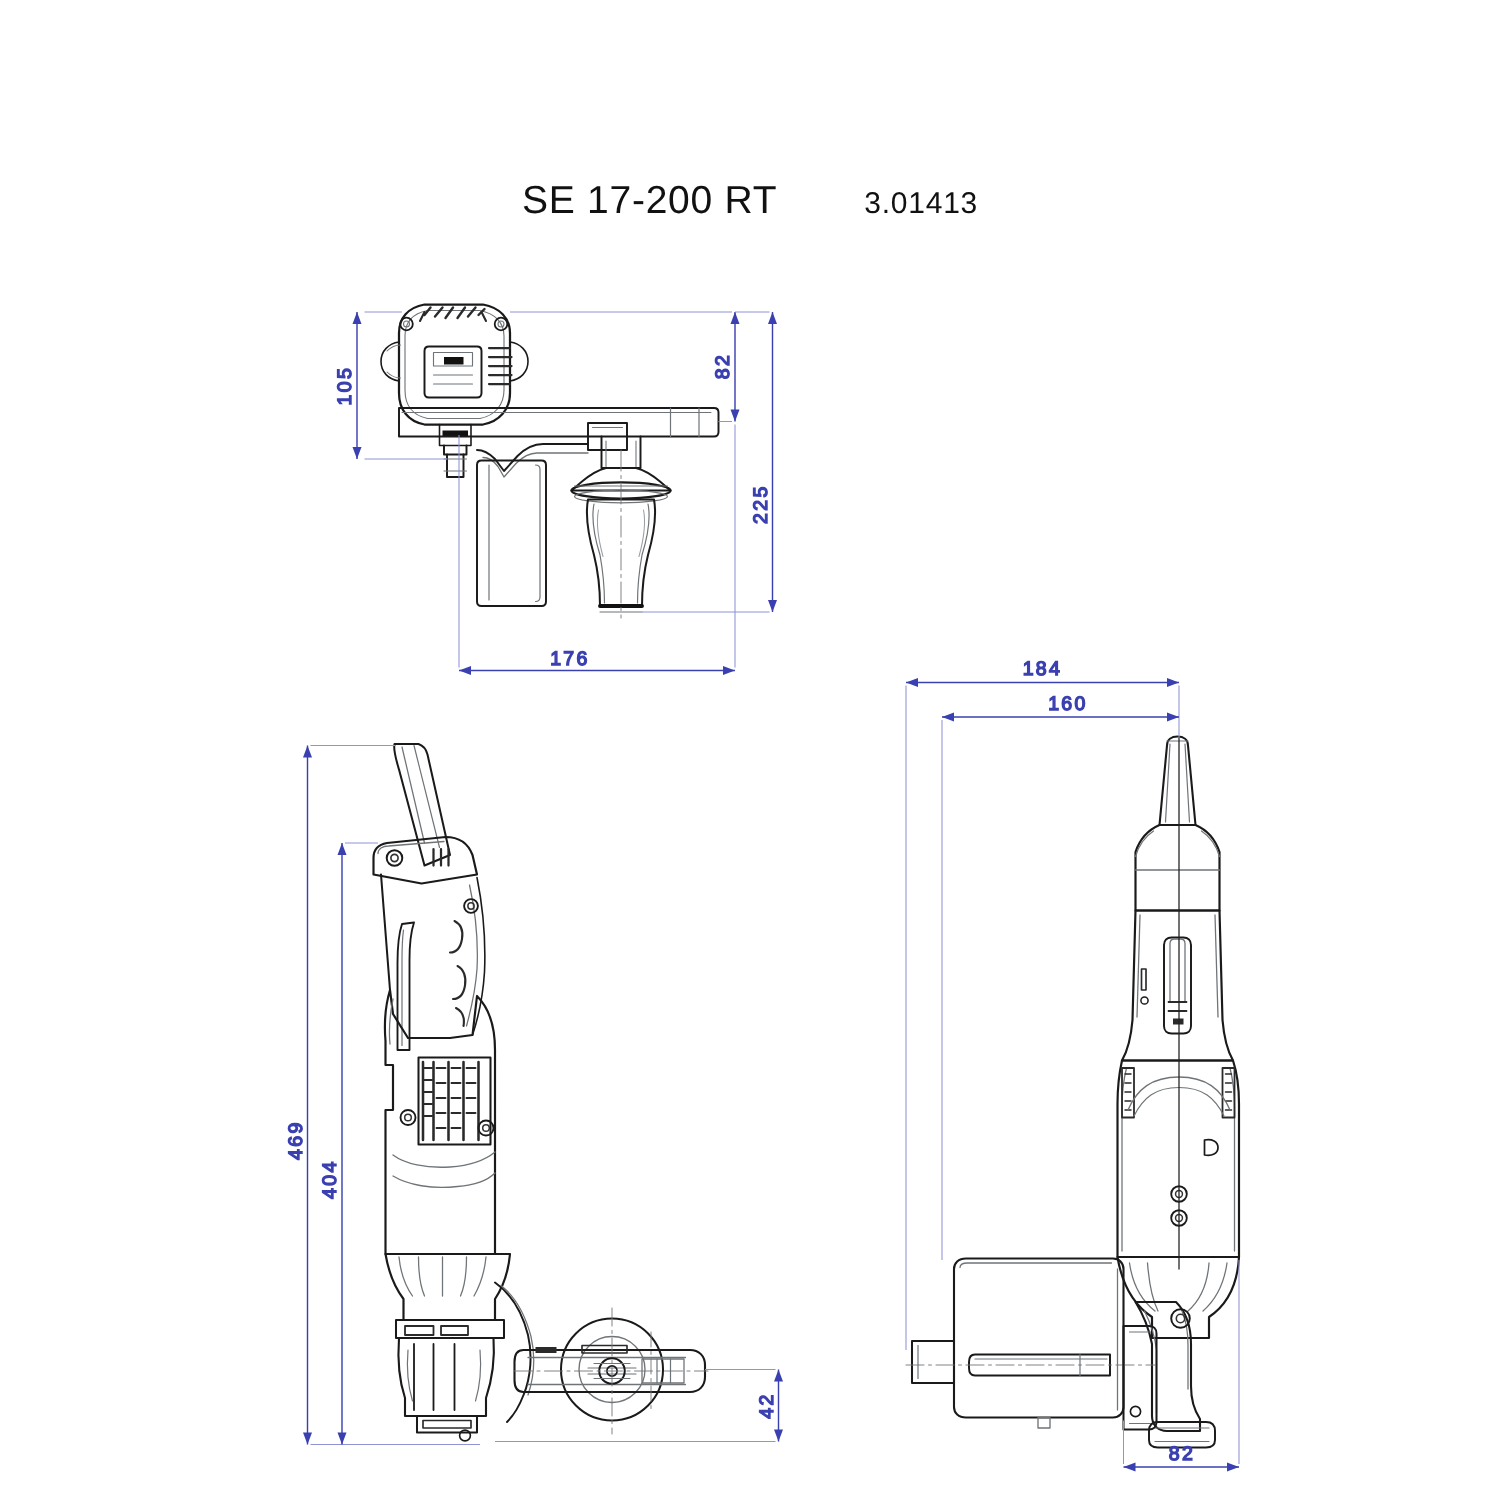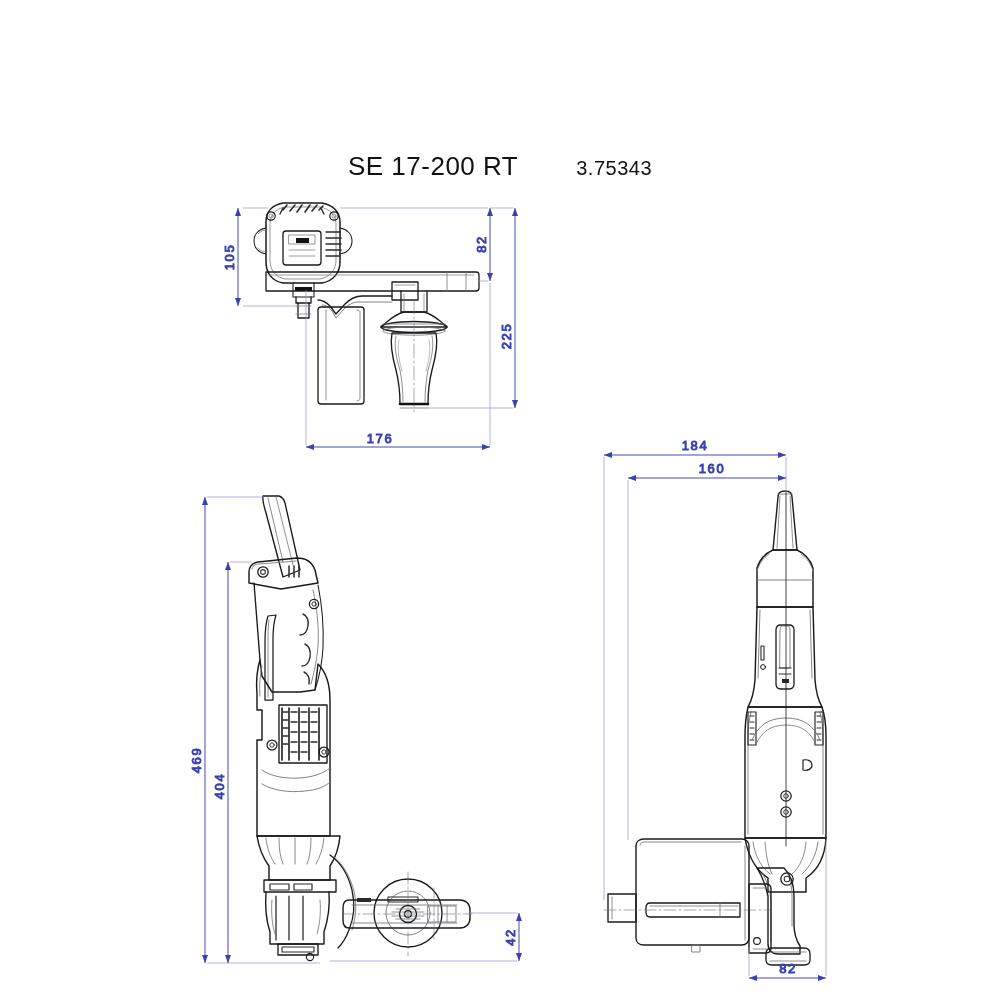--- a/index.html
+++ b/index.html
@@ -10,21 +10,20 @@
     font-family:"Liberation Sans","DejaVu Sans",sans-serif;
     overflow:hidden;
     position:relative;
   }
   #sheet{position:absolute;left:0;top:0;width:1000px;height:1000px;}
   .title-block{
     position:absolute;
     left:0;top:118px;width:1000px;
     text-align:center;
     pointer-events:none;
-    margin-top:33px;
   }
   .title-row{
     display:inline-flex;
     align-items:baseline;
     gap:58px;
   }
   .model-name{
     font-size:26px;
     letter-spacing:0.5px;
     color:#111111;
@@ -45,21 +44,21 @@
     letter-spacing:1.6px;
     fill:#3b40b0;
   }
 </style>
 </head>
 <body>
 
 <div class="title-block">
   <div class="title-row">
     <span class="model-name">SE 17-200 RT</span>
-    <span class="part-number">3.75343</span>
+    <span class="part-number">3.01413</span>
   </div>
 </div>
 
 <svg id="sheet" width="1000" height="1000" viewBox="0 0 1000 1000">
 
   <defs>
     <g id="arrowL">
         <path d="M0,0 L8,-3 L8,3 Z" fill="#3b40b0"></path>
       </g>
   </defs>

